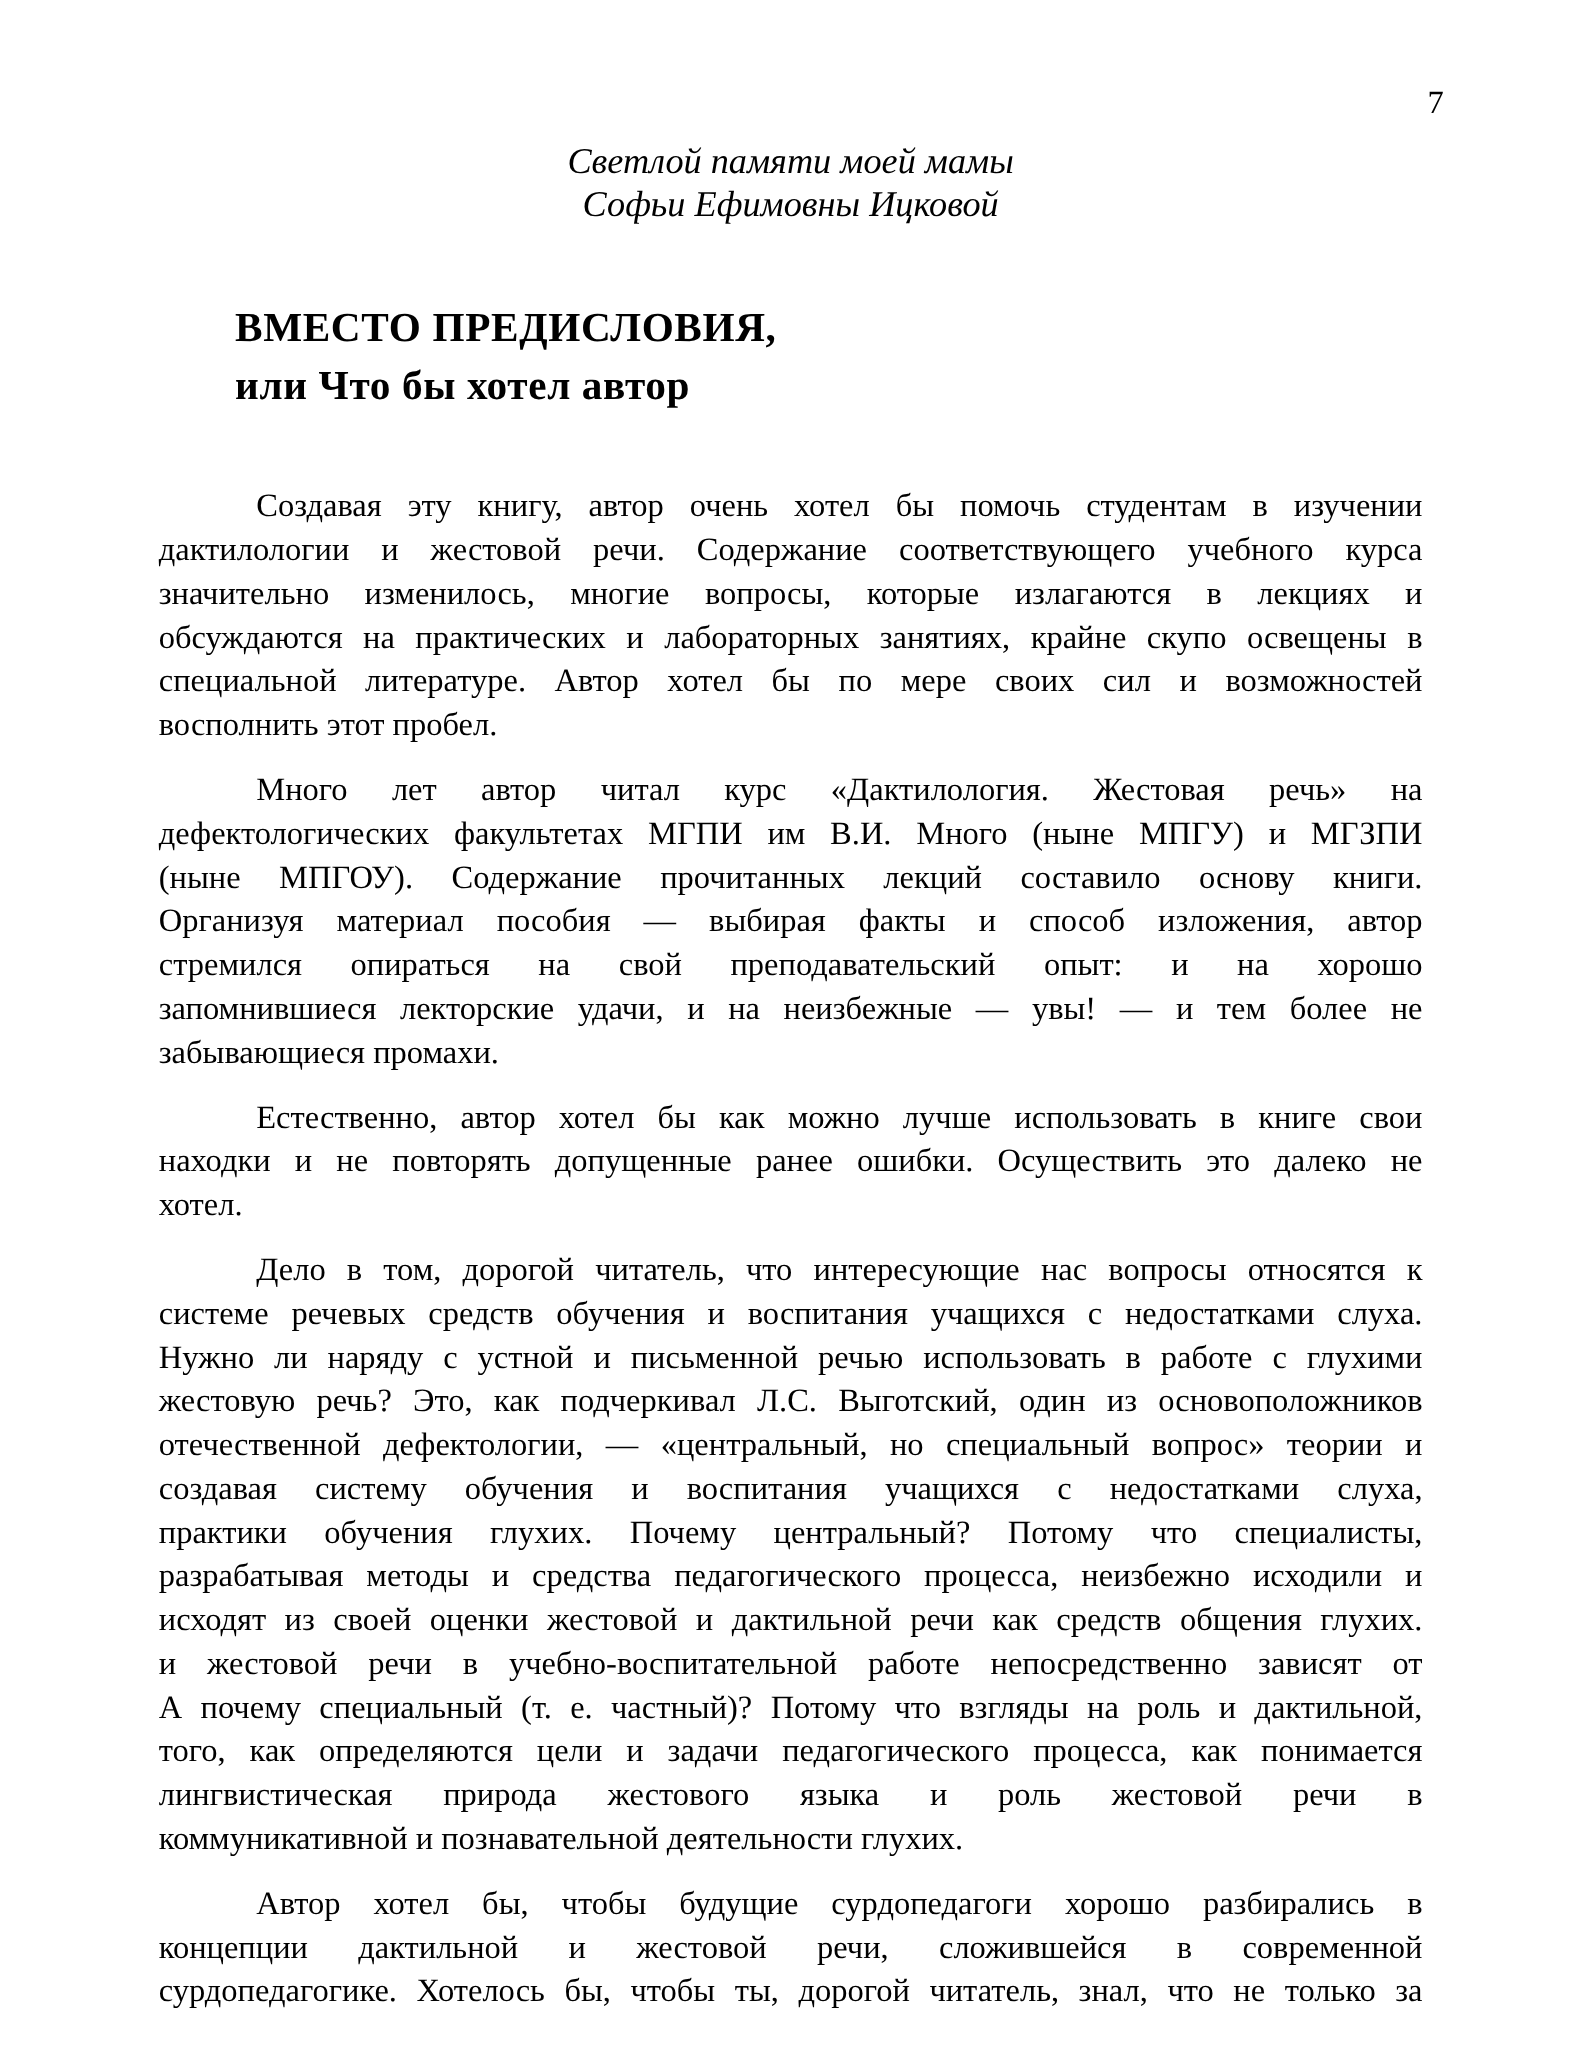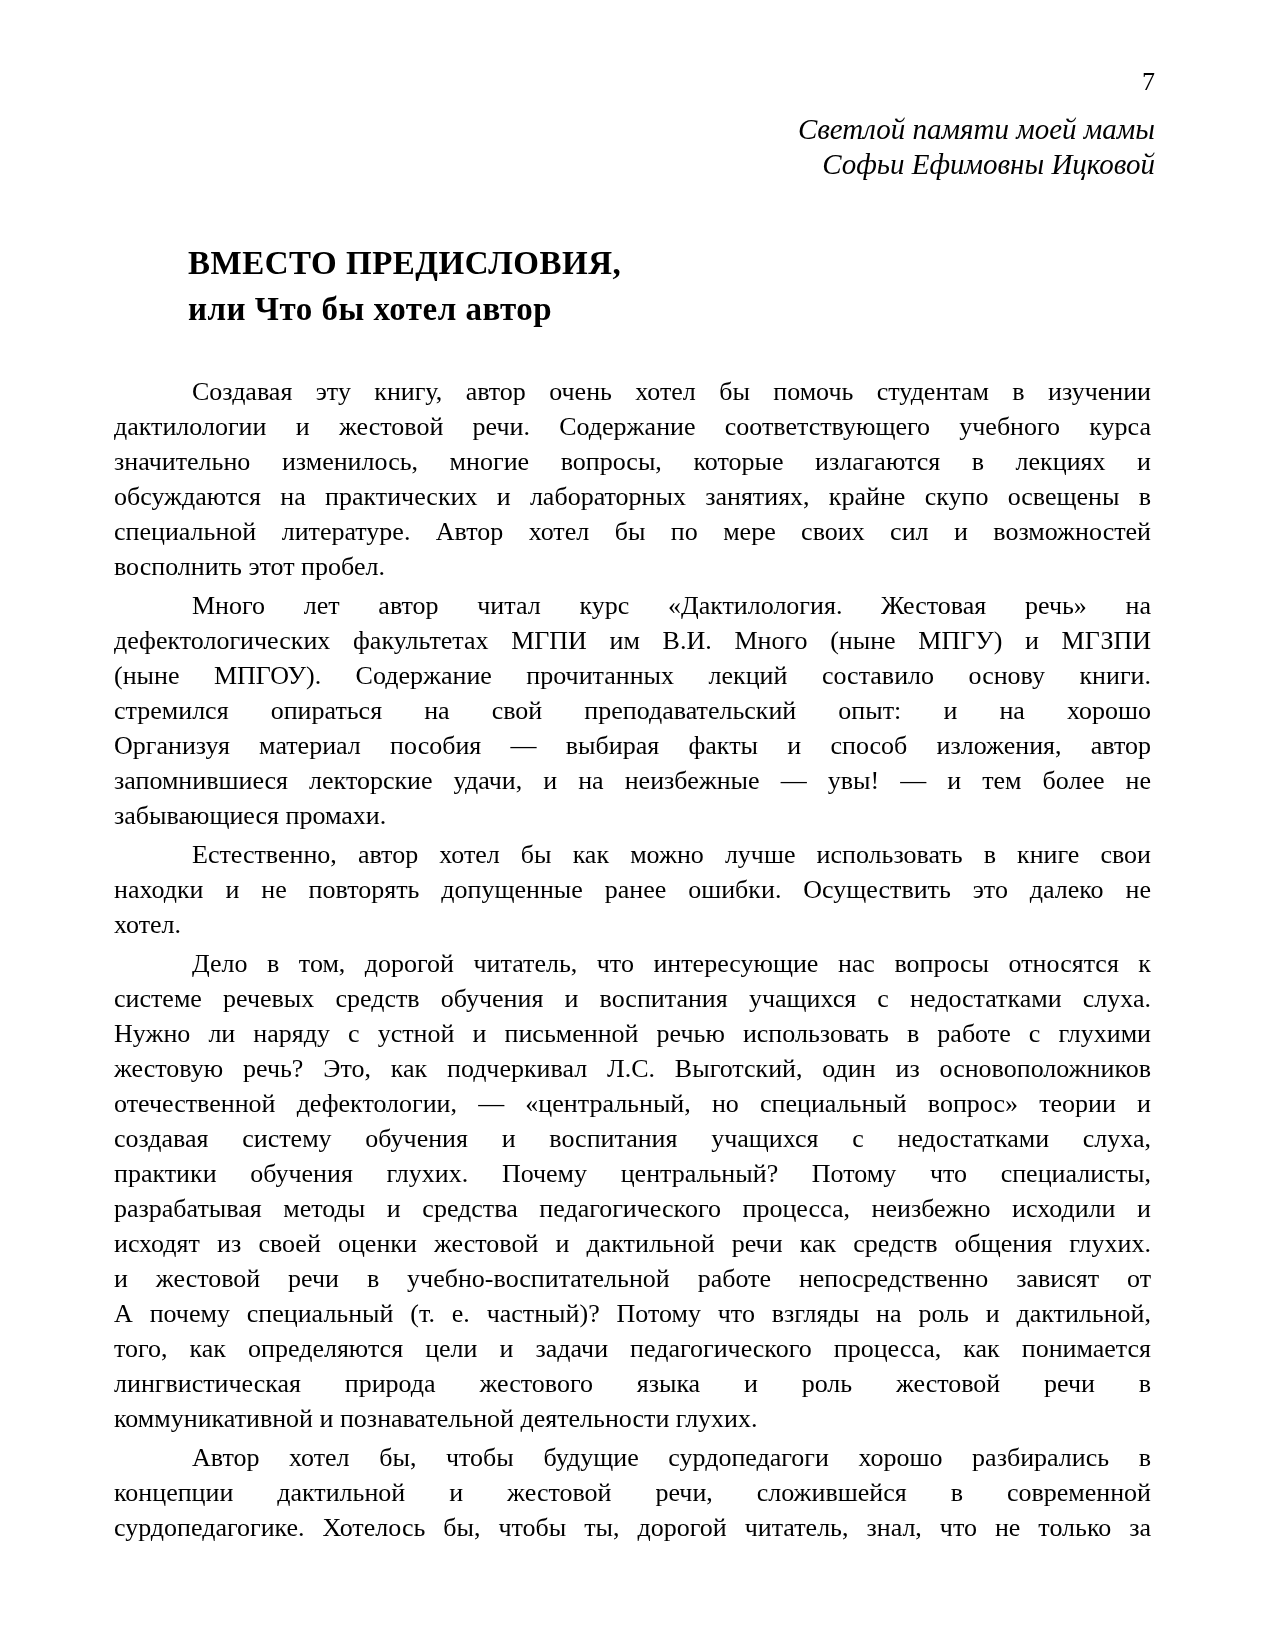--- a/index.html
+++ b/index.html
@@ -23,41 +23,41 @@
     text-align: right;
   }
   .dedication {
     position: absolute;
     left: 110px;
     width: 1045px;
     top: 112px;
     font-size: 29px;
     line-height: 35px;
     font-style: italic;
-    text-align: right;
+    text-align: center;
   }
   .heading {
     position: absolute;
     left: 188px;
     top: 240px;
     margin: 0;
     font-size: 33px;
     line-height: 46px;
     font-weight: bold;
     letter-spacing: 0.5px;
   }
   .body-text {
     position: absolute;
     left: 110px;
     width: 1045px;
     top: 370px;
     font-size: 26px;
     line-height: 35px;
   }
-  .para { margin: 4px; }
+  .para { margin: 17px; }
   .line {
     text-align: justify;
     text-align-last: justify;
     text-justify: inter-word;
     white-space: normal;
   }
   .line.first { text-indent: 78px; }
   .line.para-last { text-align-last: left; }
 </style>
 </head>
@@ -83,22 +83,22 @@
         <div class="line">дактилологии и жестовой речи. Содержание соответствующего учебного курса</div>
         <div class="line">значительно изменилось, многие вопросы, которые излагаются в лекциях и</div>
         <div class="line">обсуждаются на практических и лабораторных занятиях, крайне скупо освещены в</div>
         <div class="line">специальной литературе. Автор хотел бы по мере своих сил и возможностей</div>
         <div class="line para-last">восполнить этот пробел.</div>
       </div>
       <div class="para">
         <div class="line first">Много лет автор читал курс «Дактилология. Жестовая речь» на</div>
         <div class="line">дефектологических факультетах МГПИ им В.И. Много (ныне МПГУ) и МГЗПИ</div>
         <div class="line">(ныне МПГОУ). Содержание прочитанных лекций составило основу книги.</div>
+        <div class="line">Организуя материал пособия — выбирая факты и способ изложения, автор</div>
         <div class="line">стремился опираться на свой преподавательский опыт: и на хорошо</div>
-        <div class="line">Организуя материал пособия — выбирая факты и способ изложения, автор</div>
         <div class="line">запомнившиеся лекторские удачи, и на неизбежные — увы! — и тем более не</div>
         <div class="line para-last">забывающиеся промахи.</div>
       </div>
       <div class="para">
         <div class="line first">Естественно, автор хотел бы как можно лучше использовать в книге свои</div>
         <div class="line">находки и не повторять допущенные ранее ошибки. Осуществить это далеко не</div>
         <div class="line para-last">хотел.</div>
       </div>
       <div class="para">
         <div class="line first">Дело в том, дорогой читатель, что интересующие нас вопросы относятся к</div>

